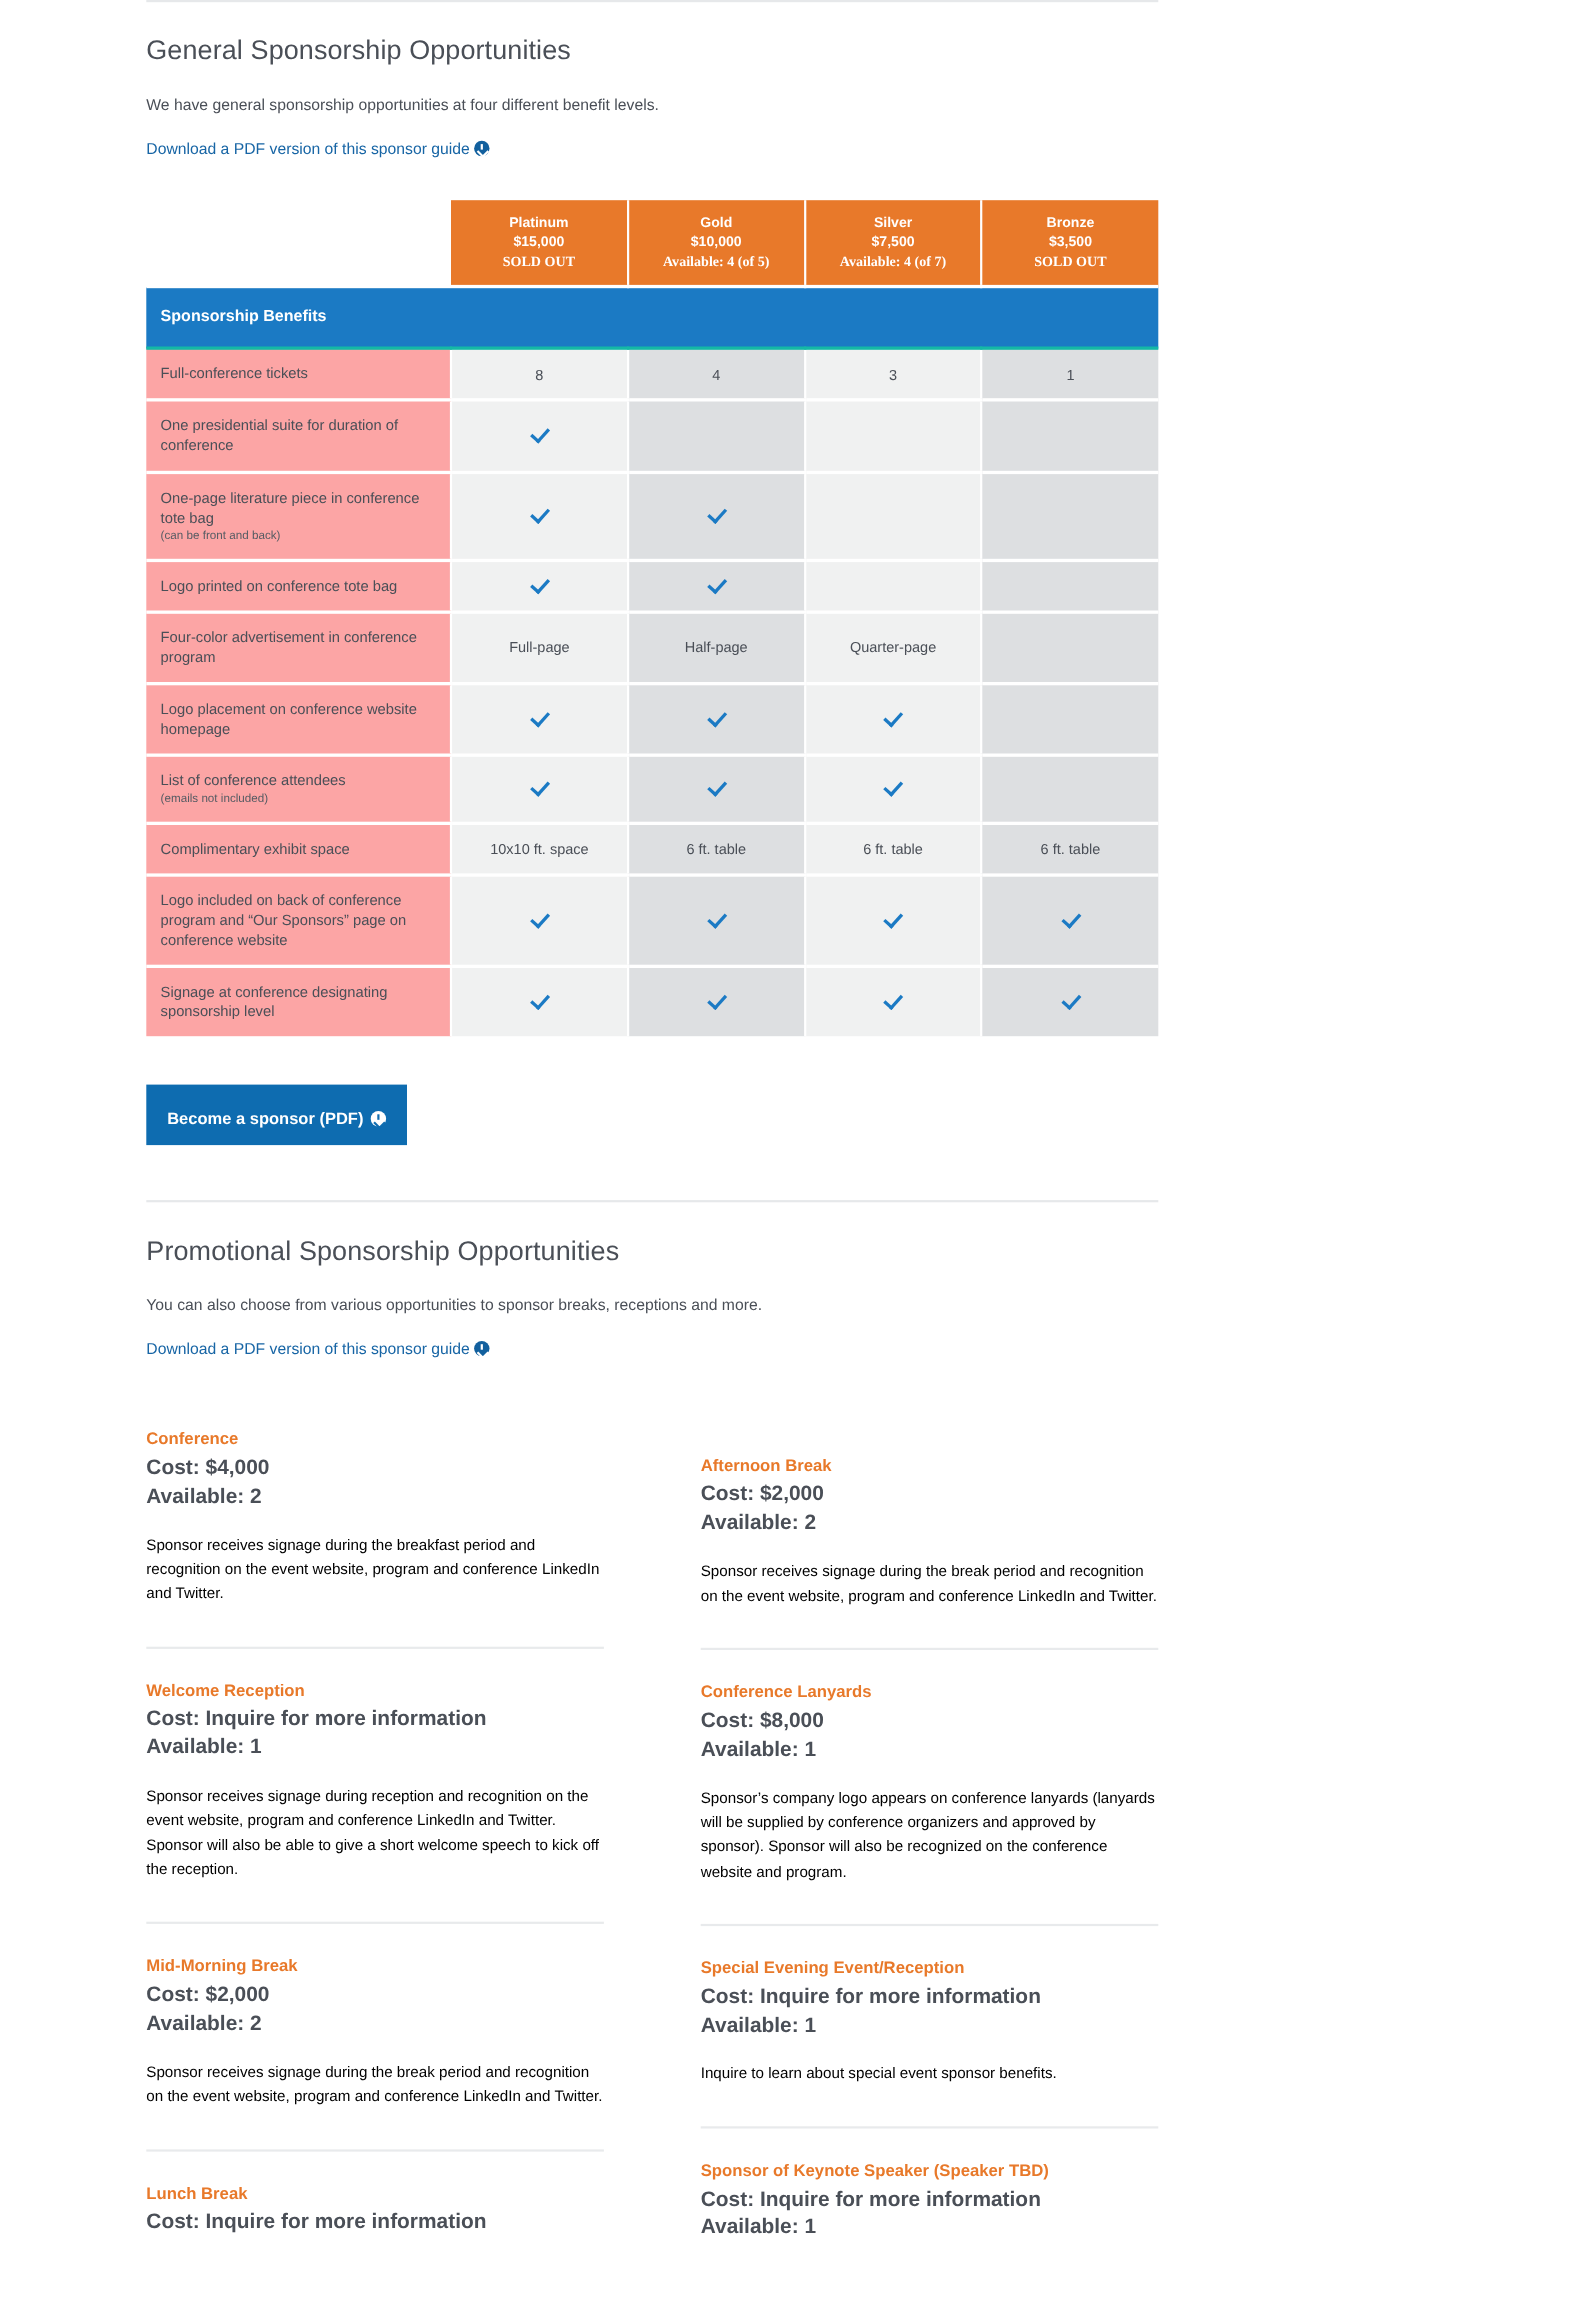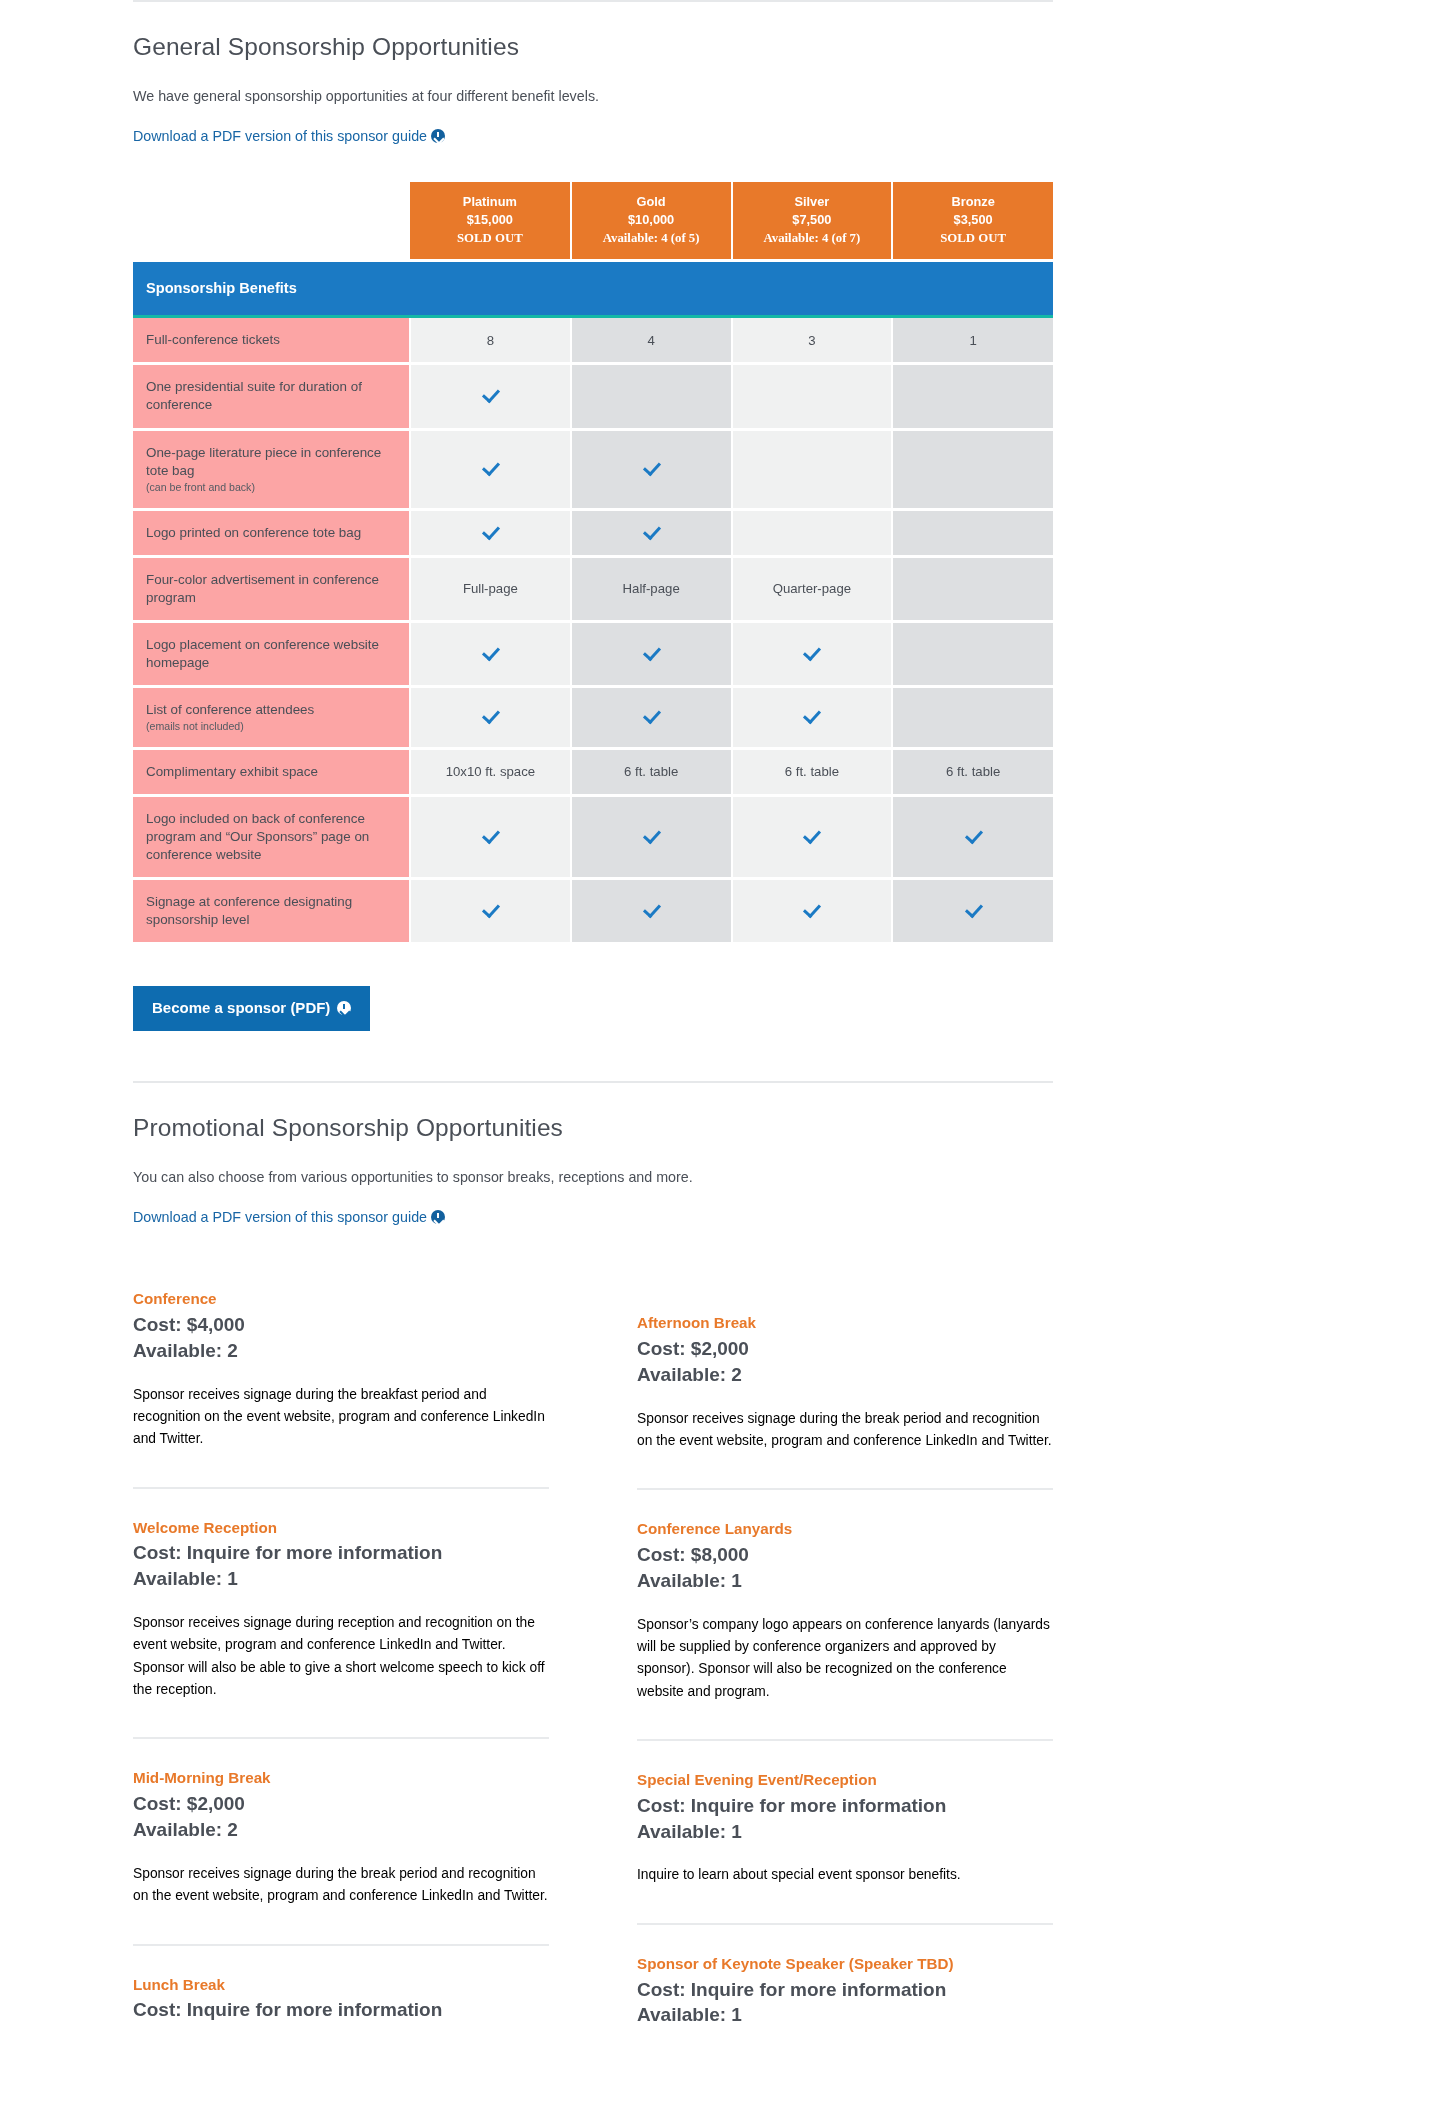--- a/index.html
+++ b/index.html
@@ -170,21 +170,21 @@
   }
 
   
   .cta {
     display: inline-block;
     margin-top: 44px;
     background: #0e6cb0;
     color: #ffffff;
     font-size: 15px;
     font-weight: bold;
-    padding: 13px 19px 14px 19px;
+    padding: 23px 19px 14px 19px;
     text-decoration: none;
     line-height: 1.2;
   }
   .cta .dl-badge { background: #ffffff; margin-left: 7px; vertical-align: -2px; }
   .cta .dl-badge::before { background: #0e6cb0; }
   .cta .dl-badge::after { border-right-color: #0e6cb0; border-bottom-color: #0e6cb0; }
 
   .mid-rule {
     border-top: 2px solid #e6e8ea;
     margin-top: 50px;

